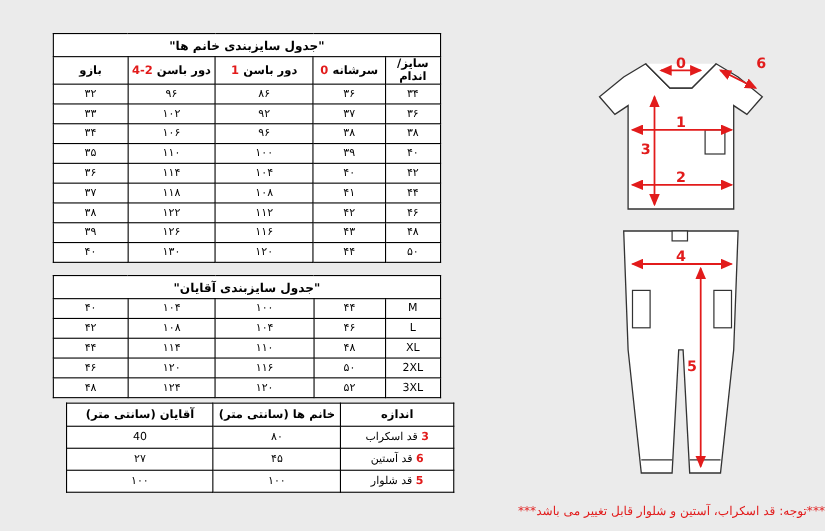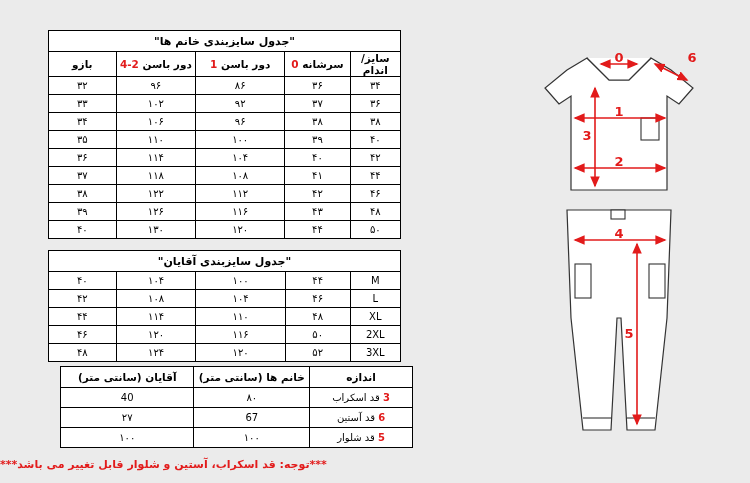--- a/index.html
+++ b/index.html
@@ -52,24 +52,24 @@
   #tbl-lengths td:nth-child(2){width:116px;}
   #tbl-lengths td:nth-child(3){width:103px;}
   #tbl-lengths td{height:19px;}
   #tbl-lengths .hdr td{height:20px;}
   .len-label{direction:rtl;}
   .len-label .idx{color:#e21b1b;font-weight:bold;}
 
   
   #note{
     position:absolute;left:0;right:0;top:458px;
-    text-align:left;
+    text-align:right;
     color:#e21b1b;
     font-size:11px;
-    font-weight:bold;
+    font-weight:normal;
     direction:rtl;
   }
 
   
   #diagram{position:absolute;left:505px;top:18px;width:228px;height:430px;}
   #diagram svg{display:block;}
   .lbl{
     fill:#e21b1b;font-size:13px;font-weight:bold;
     font-family:"DejaVu Sans", sans-serif;
     text-anchor:middle;dominant-baseline:middle;
@@ -211,21 +211,21 @@
         <td>خانم ها (سانتی متر)</td>
         <td>اندازه</td>
       </tr>
       <tr>
         <td>40</td>
         <td>۸۰</td>
         <td class="len-label"><span class="idx">3</span> <span>قد اسکراب</span></td>
       </tr>
       <tr>
         <td>۲۷</td>
-        <td>67</td>
+        <td>۴۵</td>
         <td class="len-label"><span class="idx">6</span> <span>قد آستین</span></td>
       </tr>
       <tr>
         <td>۱۰۰</td>
         <td>۱۰۰</td>
         <td class="len-label"><span class="idx">5</span> <span>قد شلوار</span></td>
       </tr>
     </tbody>
   </table>
 

